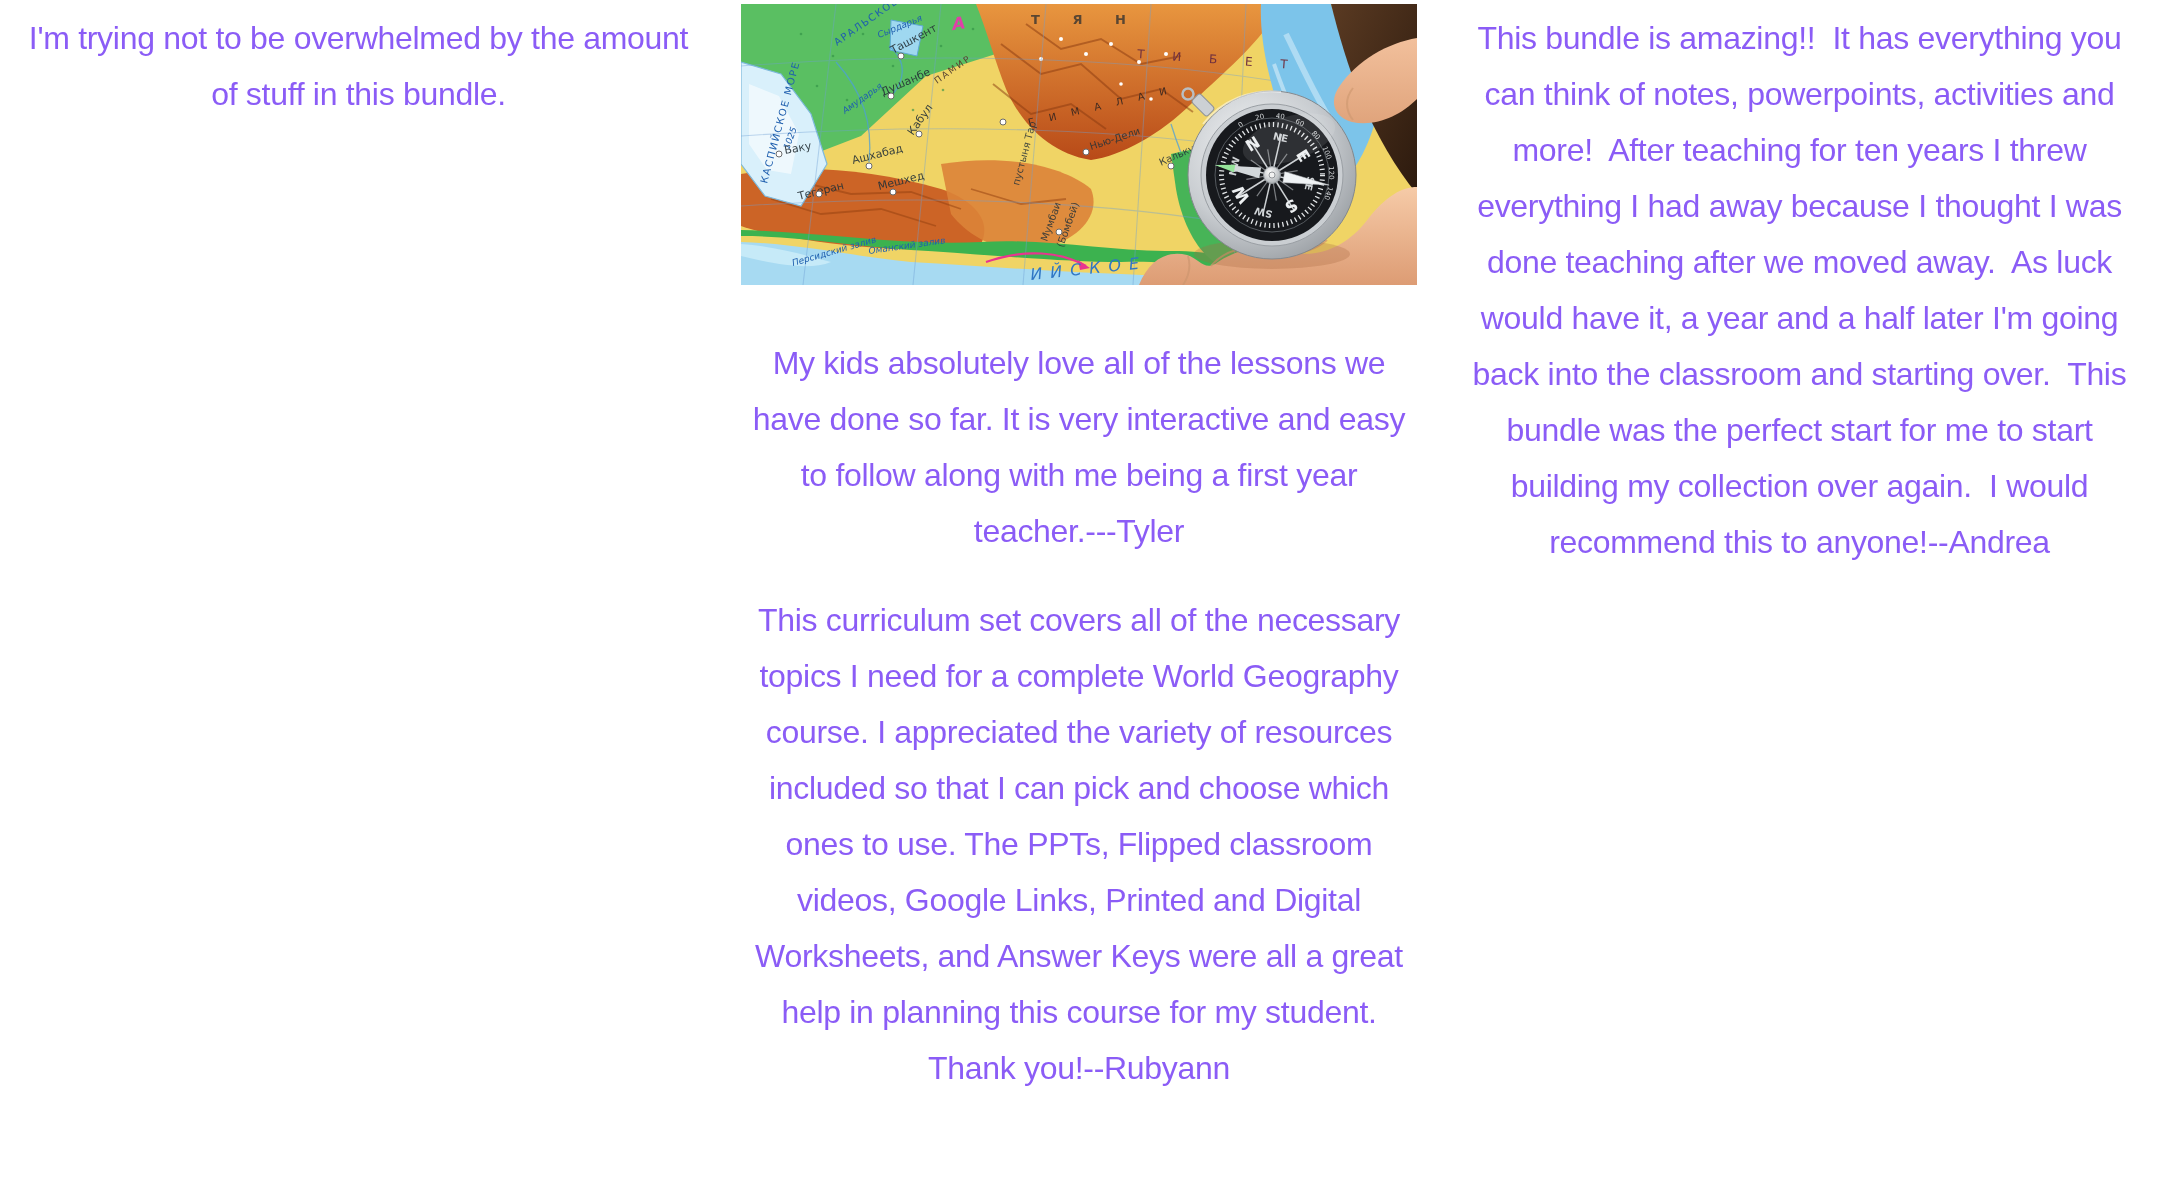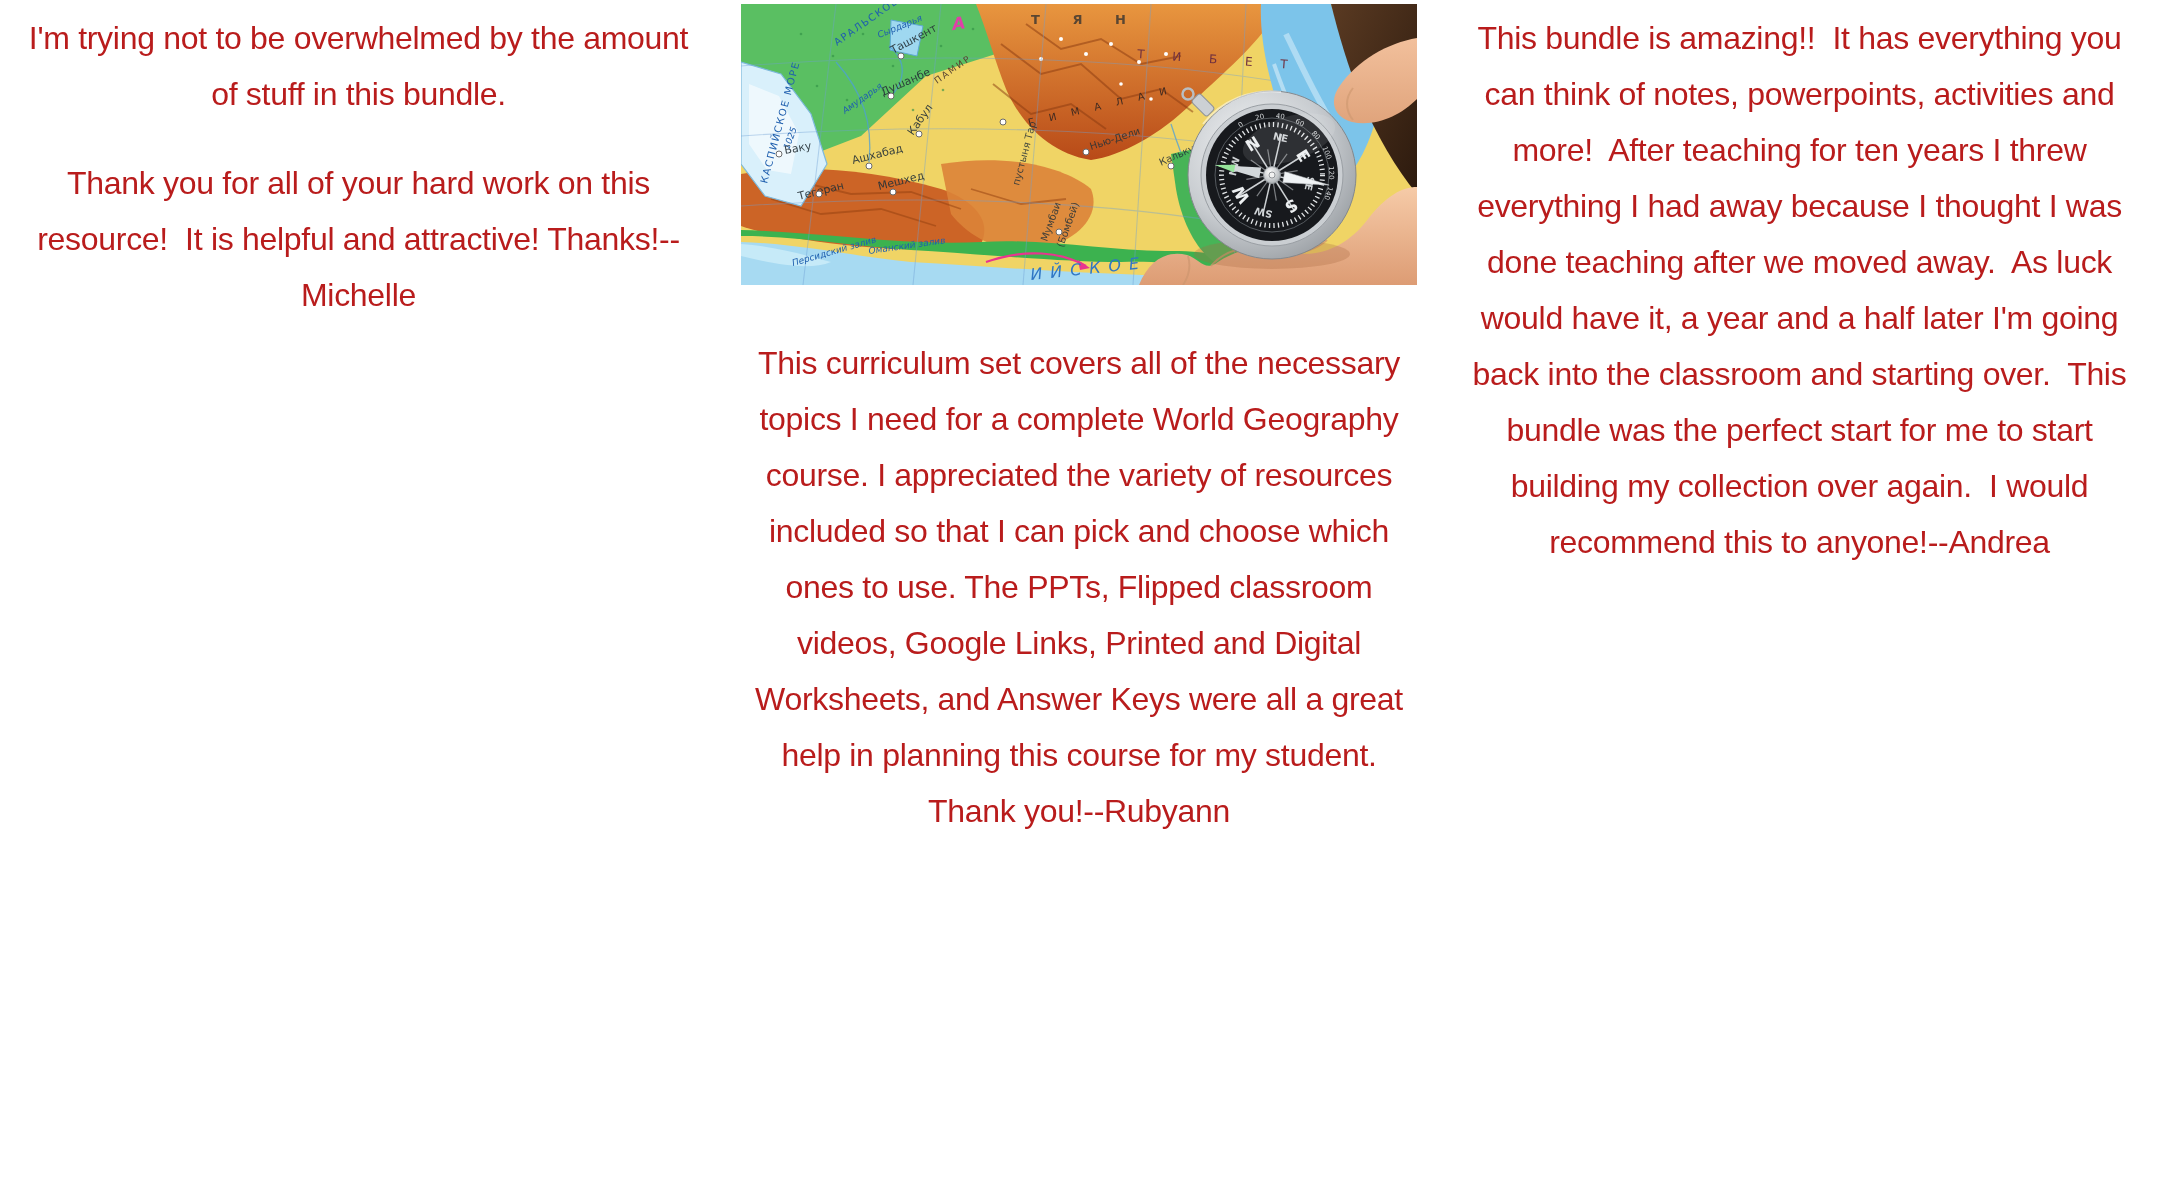--- a/index.html
+++ b/index.html
@@ -1,21 +1,21 @@
 <!DOCTYPE html>
 <html><head>
 <meta charset="utf-8">
 <style>
   html, body { margin:0; padding:0; background:#ffffff; }
   body { width:2158px; height:1178px; overflow:hidden;
          font-family:"Liberation Sans", sans-serif; }
   .page { display:grid; grid-template-columns:1fr 1fr 1fr; width:2158px; min-height:1178px; box-sizing:border-box; }
   .col { box-sizing:border-box; padding:10px 24px 0 24px; }
   .col.middle { padding-top:4px; }
-  .para { margin:0 0 33px 0; color:#b91c1c; font-size:32px; line-height:56px;
+  .para { margin:0 0 33px 0; color:#8b5cf6; font-size:32px; line-height:56px;
           text-align:center; white-space:pre-wrap; letter-spacing:-0.3px; }
   figure.photo { margin:0 auto 50px auto; width:676px; height:281px; }
   figure.photo svg { display:block; }
 
   
   .ml { font-family:"DejaVu Sans", sans-serif; }
   .city   { font-size:10px; fill:#263238; opacity:.85; }
   .cityB  { font-size:11px; fill:#263238; opacity:.9; }
   .water  { font-size:9px;  fill:#1f5fae; font-style:italic; }
   .waterB { font-size:10px; fill:#1f5fae; letter-spacing:1.5px; }
@@ -29,21 +29,20 @@
   .cardS  { font-size:10px; fill:#cfd3d6; font-weight:bold; text-anchor:middle; }
   .deg    { font-size:7px;  fill:#d8dbdd; text-anchor:middle; }
 </style>
 </head>
 <body>
 
 <div class="page">
 
   <div class="col">
     <p class="para">I'm trying not to be overwhelmed by the amount of stuff in this bundle.</p>
-    <p class="para">Thank you for all of your hard work on this resource!  It is helpful and attractive! Thanks!--Michelle</p>
   </div>
 
   <div class="col middle">
     <figure class="photo" aria-label="Hand holding a silver compass over a colorful physical relief map globe of Central and South Asia">
       <svg viewBox="0 0 676 281" width="676" height="281">
         <defs>
           <linearGradient id="gMount" x1="0" y1="0" x2="0" y2="1">
             <stop offset="0" stop-color="#e8963f"></stop>
               <stop offset="1" stop-color="#b84a18"></stop>
           </linearGradient>
@@ -262,20 +261,21 @@
             <polygon points="473,171 519,165.5 519,176.5" fill="#d3d8db"></polygon>
             <polygon points="473,171 493,167.2 493,174.8" fill="#96e49a"></polygon>
           </g>
           <circle cx="531" cy="171" r="8.5" fill="url(#gPiv)" stroke="#8f9499" stroke-width="1"></circle>
           <circle cx="531" cy="171" r="3" fill="#f2f2f2" stroke="#7d8287" stroke-width="0.8"></circle>
           <ellipse cx="548" cy="135" rx="48" ry="22" transform="rotate(-18 548 135)" fill="#ffffff" opacity="0.10"></ellipse>
           <path d="M462,120 A86,86 0 0 1 540,88" stroke="#ffffff" stroke-width="2" opacity="0.5" fill="none"></path>
         </g>
       </svg>
     </figure>
+    <p class="para">My kids absolutely love all of the lessons we have done so far. It is very interactive and easy to follow along with me being a first year teacher.---Tyler</p>
     <p class="para">This curriculum set covers all of the necessary topics I need for a complete World Geography course. I appreciated the variety of resources included so that I can pick and choose which ones to use. The PPTs, Flipped classroom videos, Google Links, Printed and Digital Worksheets, and Answer Keys were all a great help in planning this course for my student. Thank you!--Rubyann</p>
   </div>
 
   <div class="col">
     <p class="para">This bundle is amazing!!  It has everything you can think of notes, powerpoints, activities and more!  After teaching for ten years I threw everything I had away because I thought I was done teaching after we moved away.  As luck would have it, a year and a half later I'm going back into the classroom and starting over.  This bundle was the perfect start for me to start building my collection over again.  I would recommend this to anyone!--Andrea</p>
   </div>
 
 </div>
 
 </body></html>

